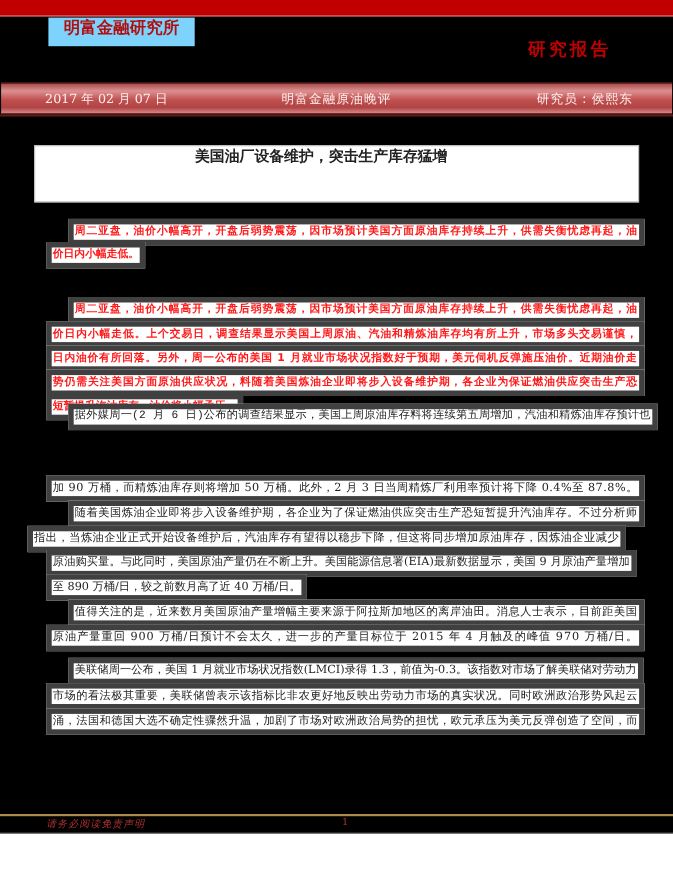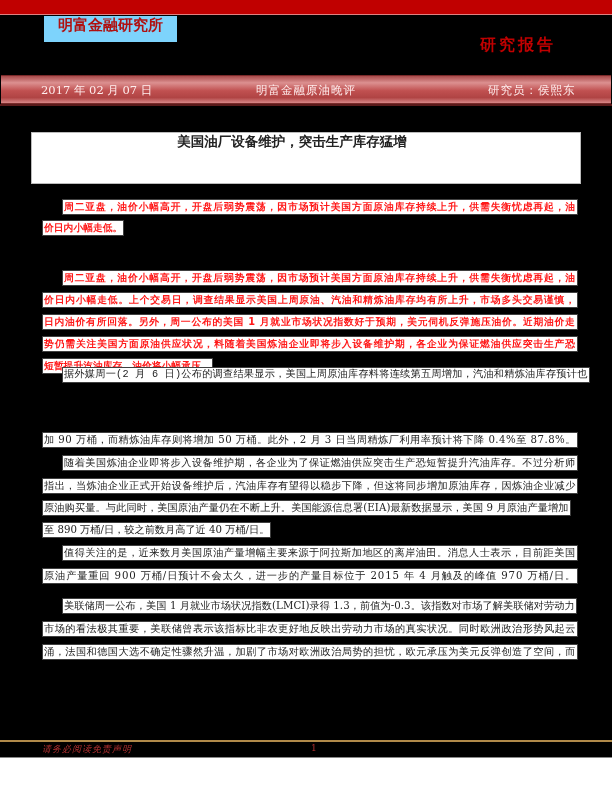--- a/index.html
+++ b/index.html
@@ -48,21 +48,21 @@
     background: #ffffff; border: 1px solid #bbbbbb;
     display: flex; align-items: flex-start; justify-content: center; margin-top: 16px;
   }
   .title-text {
     font-family: "DejaVu Sans", sans-serif; font-size: 13.5px; font-weight: bold; color: #222222;
     margin-left: -28px;
   }
   .line {
     position: absolute; height: 14px; background: #ffffff;
     font-size: 10.2px; line-height: 14px; white-space: nowrap; overflow: hidden;
-    border: 1px solid #404040; box-sizing: content-box; padding: 0 1px;
+    border: 5px solid #404040; box-sizing: content-box; padding: 0 1px;
   }
   .line.red { color: #ff1a1a; font-family: "DejaVu Sans", sans-serif; font-weight: bold; font-size: 9.8px; }
   .line.black { color: #222222; }
   .footer-gold {
     position: absolute; left: 0; top: 740px; width: 612px; height: 2px; background: #b08a4a;
   }
   .footer-grey {
     position: absolute; left: 0; top: 757px; width: 612px; height: 1px; background: #888888;
   }
   .footer-disclaimer {
@@ -102,21 +102,21 @@
   <div class="line red" style="left: 62px; top: 270px; letter-spacing: 0.87px;">周二亚盘，油价小幅高开，开盘后弱势震荡，因市场预计美国方面原油库存持续上升，供需失衡忧虑再起，油</div>
   <div class="line red" style="left: 42px; top: 292px; letter-spacing: 0.84px;">价日内小幅走低。上个交易日，调查结果显示美国上周原油、汽油和精炼油库存均有所上升，市场多头交易谨慎，</div>
   <div class="line red" style="left: 42px; top: 314px; letter-spacing: 0.73px;">日内油价有所回落。另外，周一公布的美国 1 月就业市场状况指数好于预期，美元伺机反弹施压油价。近期油价走</div>
   <div class="line red" style="left:42px; top:358px;">短暂提升汽油库存，油价将小幅承压。</div>
   <div class="line red" style="left: 42px; top: 336px; letter-spacing: 0.84px;">势仍需关注美国方面原油供应状况，料随着美国炼油企业即将步入设备维护期，各企业为保证燃油供应突击生产恐</div>
 
   <div class="line black" style="left: 62px; top: 367px; letter-spacing: 0.23px; font-family: Liberation Mono, monospace;">据外媒周一(2 月 6 日)公布的调查结果显示，美国上周原油库存料将连续第五周增加，汽油和精炼油库存预计也</div>
   <div class="line black" style="left: 42px; top: 432px; letter-spacing: 0.47px;">加 90 万桶，而精炼油库存则将增加 50 万桶。此外，2 月 3 日当周精炼厂利用率预计将下降 0.4%至 87.8%。</div>
 
   <div class="line black" style="left: 62px; top: 455px; letter-spacing: 0.47px;">随着美国炼油企业即将步入设备维护期，各企业为了保证燃油供应突击生产恐短暂提升汽油库存。不过分析师</div>
-  <div class="line black" style="left: 42px; top: 478px; letter-spacing: 0.45px;">指出，当炼油企业正式开始设备维护后，汽油库存有望得以稳步下降，但这将同步增加原油库存，因炼油企业减少</div>
+  <div class="line black" style="left: 25px; top: 478px; letter-spacing: 0.45px;">指出，当炼油企业正式开始设备维护后，汽油库存有望得以稳步下降，但这将同步增加原油库存，因炼油企业减少</div>
   <div class="line black" style="left: 42px; top: 500px; letter-spacing: 0.11px;">原油购买量。与此同时，美国原油产量仍在不断上升。美国能源信息署(EIA)最新数据显示，美国 9 月原油产量增加</div>
   <div class="line black" style="left:42px; top:522px;">至 890 万桶/日，较之前数月高了近 40 万桶/日。</div>
 
   <div class="line black" style="left: 62px; top: 545px; letter-spacing: 0.47px;">值得关注的是，近来数月美国原油产量增幅主要来源于阿拉斯加地区的离岸油田。消息人士表示，目前距美国</div>
   <div class="line black" style="left: 42px; top: 568px; letter-spacing: 0.88px;">原油产量重回 900 万桶/日预计不会太久，进一步的产量目标位于 2015 年 4 月触及的峰值 970 万桶/日。</div>
 
   <div class="line black" style="left: 62px; top: 598px; letter-spacing: 0.07px;">美联储周一公布，美国 1 月就业市场状况指数(LMCI)录得 1.3，前值为-0.3。该指数对市场了解美联储对劳动力</div>
   <div class="line black" style="left: 42px; top: 621px; letter-spacing: 0.45px;">市场的看法极其重要，美联储曾表示该指标比非农更好地反映出劳动力市场的真实状况。同时欧洲政治形势风起云</div>
   <div class="line black" style="left: 42px; top: 644px; letter-spacing: 0.45px;">涌，法国和德国大选不确定性骤然升温，加剧了市场对欧洲政治局势的担忧，欧元承压为美元反弹创造了空间，而</div>
 

